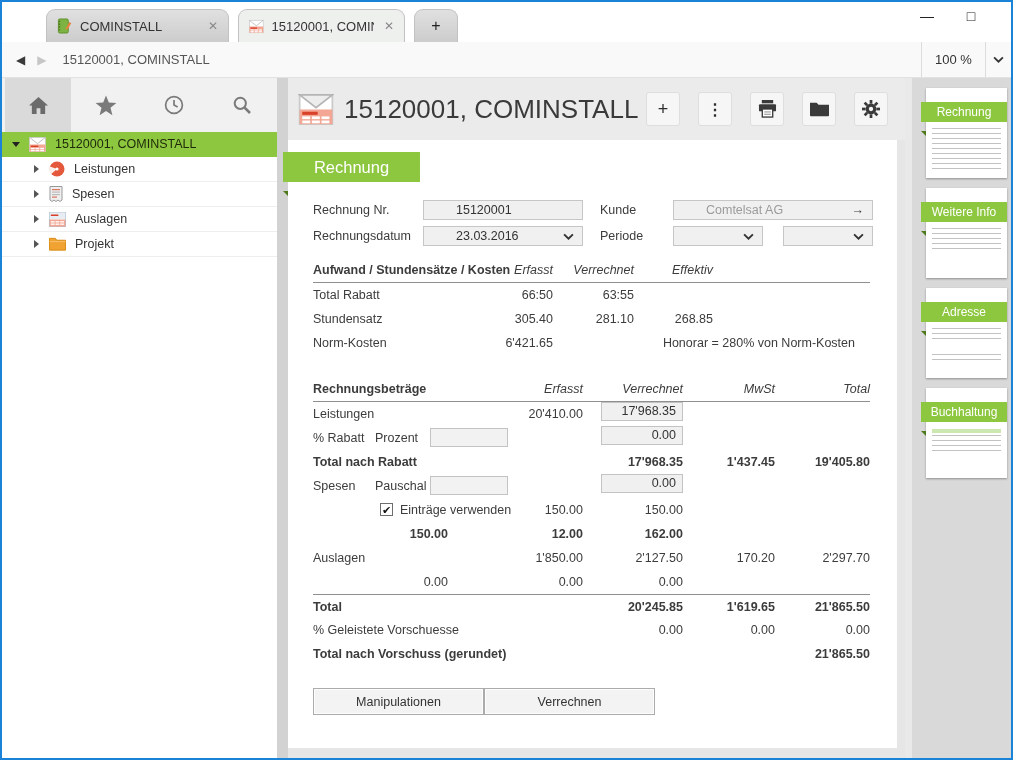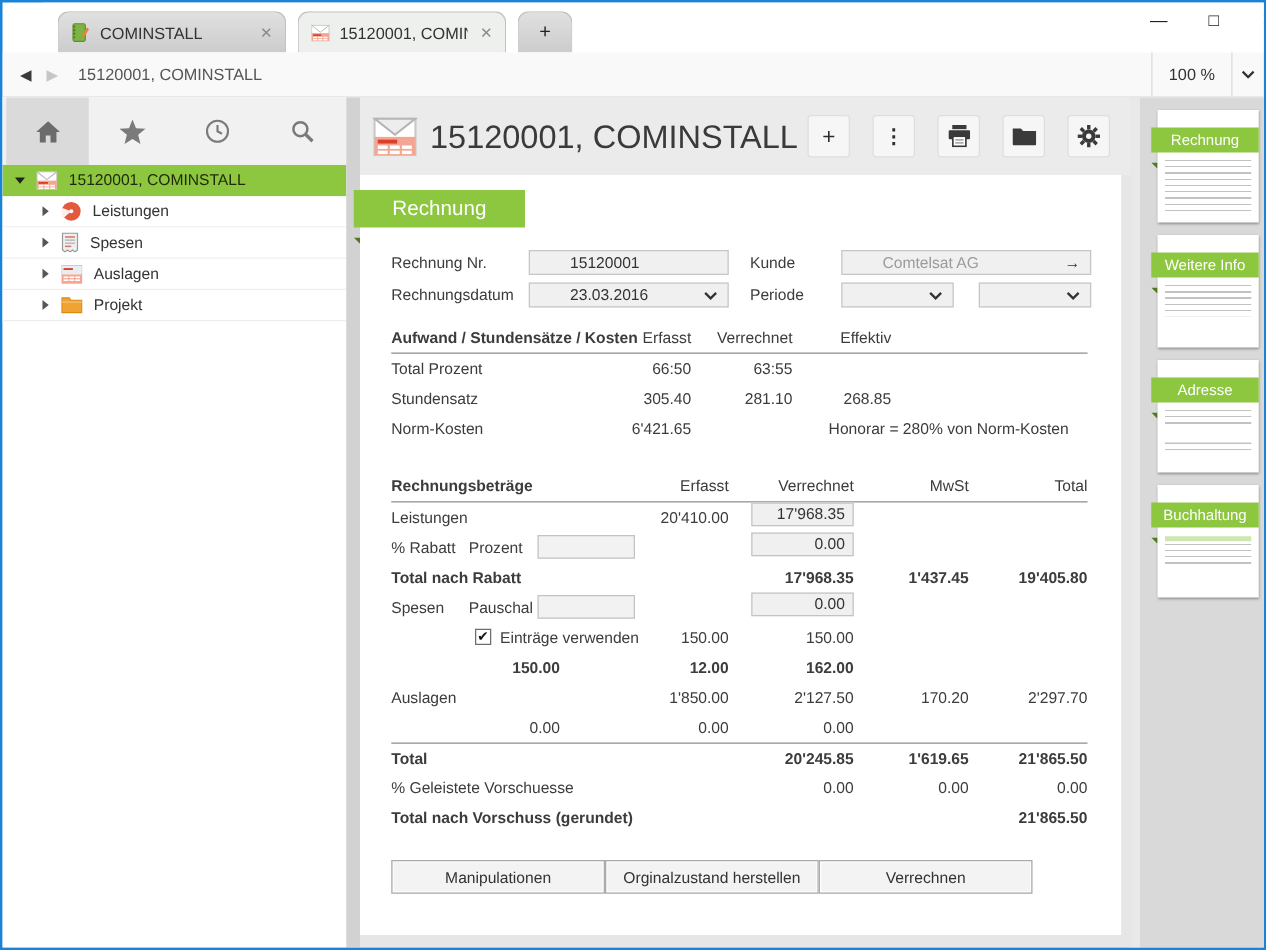--- a/index.html
+++ b/index.html
@@ -76,21 +76,21 @@
   .pcell { display:flex; gap:20px; }
   .pcell .field { width:90px; }
 
   
   .sec { position:absolute; left:25px; width:557px; font-size:12.5px; color:#3c3c3c; }
   .sec1 { top:117px; } .sec2 { top:236px; }
   .grow { display:grid; height:24px; align-items:center; }
   .s1 { grid-template-columns:140px 100px 81px 79px 157px; }
   .s2 { grid-template-columns:135px 135px 100px 92px 95px; }
   .thead { height:26px; border-bottom:1px solid #8f8f8f; font-weight:bold; }
-  .thead .h { font-weight:normal; }
+  .thead .h { font-weight:normal;font-style:italic; }
   .num { text-align:right; white-space:nowrap; }
   .bold { font-weight:bold; }
   .cell { white-space:nowrap; position:relative; height:24px; line-height:24px; }
   .note { grid-column:3/6; text-align:right; padding-right:15px; }
   .vboxwrap { display:flex; justify-content:flex-end; }
   .vbox { width:82px; height:19px; background:#f0f0f0; border:1px solid #c3c3c3; text-align:right;
           padding:0 6px; line-height:17px; font-size:12.5px; color:#333; }
   .relrow { position:relative; }
   .sublabel { position:absolute; left:62px; top:0; line-height:24px; }
   .smallinput { position:absolute; left:117px; top:2px; width:78px; height:19px; background:#f2f2f2; border:1px solid #c3c3c3; }
@@ -397,21 +397,21 @@
 
         <div class="sec sec1">
           <div class="grow s1 thead">
             <div class="cell">Aufwand / Stundensätze / Kosten</div>
             <div class="cell num h">Erfasst</div>
             <div class="cell num h">Verrechnet</div>
             <div class="cell num h">Effektiv</div>
             <div class="cell"></div>
           </div>
           <div class="grow s1">
-            <div class="cell">Total Prozent</div>
+            <div class="cell">Total Rabatt</div>
             <div class="cell num">66:50</div>
             <div class="cell num">63:55</div>
             <div class="cell num"></div>
             <div class="cell"></div>
           </div>
           <div class="grow s1">
             <div class="cell">Stundensatz</div>
             <div class="cell num">305.40</div>
             <div class="cell num">281.10</div>
             <div class="cell num">268.85</div>
@@ -519,21 +519,20 @@
           </div>
 
           <div class="grow s2 bold">
             <div class="cell" style="grid-column:1/5">Total nach Vorschuss (gerundet)</div>
             <div class="cell num">21'865.50</div>
           </div>
         </div>
 
         <div class="footer">
           <div class="fbtn">Manipulationen</div>
-          <div class="fbtn">Orginalzustand herstellen</div>
           <div class="fbtn">Verrechnen</div>
         </div>
       </div>
     </div>
 
     <div class="rightpanel">
       <div class="thumb" style="top:10px">
         <div class="tribbon">Rechnung</div>
         <div class="fold" style="left:-5px; top:34px;"><svg width="5" height="5">
               <path d="M0 0 L5 0 L5 5 z" fill="#4e7a1d"></path>

